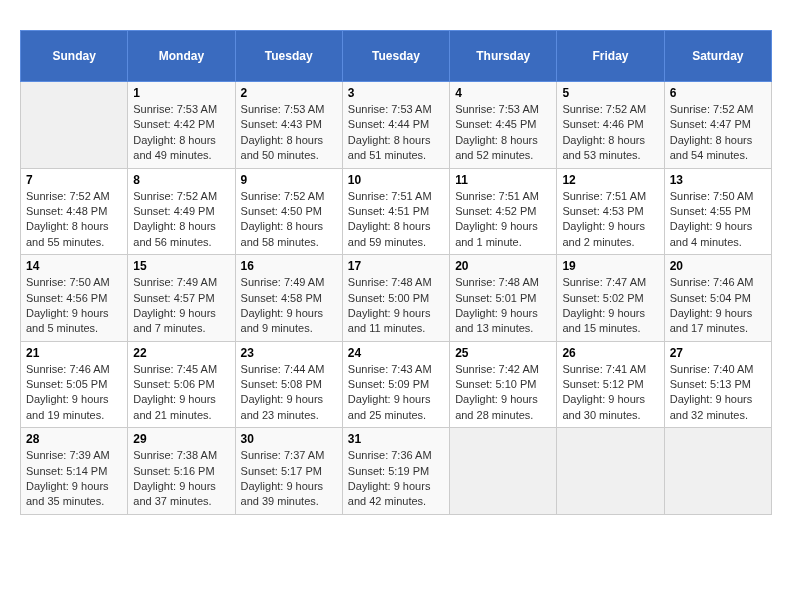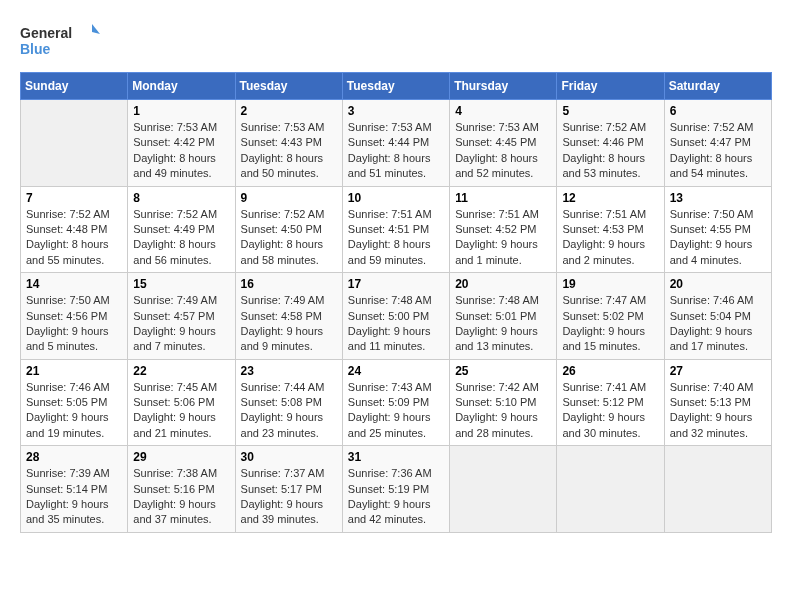--- a/index.html
+++ b/index.html
@@ -34,22 +34,22 @@
       color: #555;
     }
     table {
       width: 100%;
       border-collapse: collapse;
       font-size: 11px;
     }
     thead tr th {
       background-color: #3a6bbf;
       color: #fff;
-      padding: 6px 4px;
-      text-align: left;
+      padding: 18px 4px;
+      text-align: center;
       font-size: 12px;
       font-weight: bold;
       border: 1px solid #5a8bdf;
     }
     tbody tr td {
       border: 1px solid #ccc;
       vertical-align: top;
       padding: 4px 5px;
       width: 14.28%;
       min-height: 80px;
@@ -69,27 +69,20 @@
       line-height: 1.4;
     }
     .empty-cell {
       background: #f0f0f0 !important;
     }
   </style>
 </head>
 <body>
 
 <div class="header">
-  <div class="logo">
-  <svg width="80" height="42" viewBox="0 0 80 42" xmlns="http://www.w3.org/2000/svg">
-    <text x="0" y="18" font-size="14" font-weight="bold" fill="#333" font-family="Arial">General</text>
-    <text x="0" y="34" font-size="14" font-weight="bold" fill="#4a90d9" font-family="Arial">Blue</text>
-    <polygon points="72,4 80,14 72,12" fill="#4a90d9"></polygon>
-  </svg>
-</div>
 </div>
 
 <table>
   <thead>
     <tr>
     <th>Sunday</th>
         <th>Monday</th>
         <th>Tuesday</th>
         <th>Tuesday</th>
         <th>Thursday</th>

